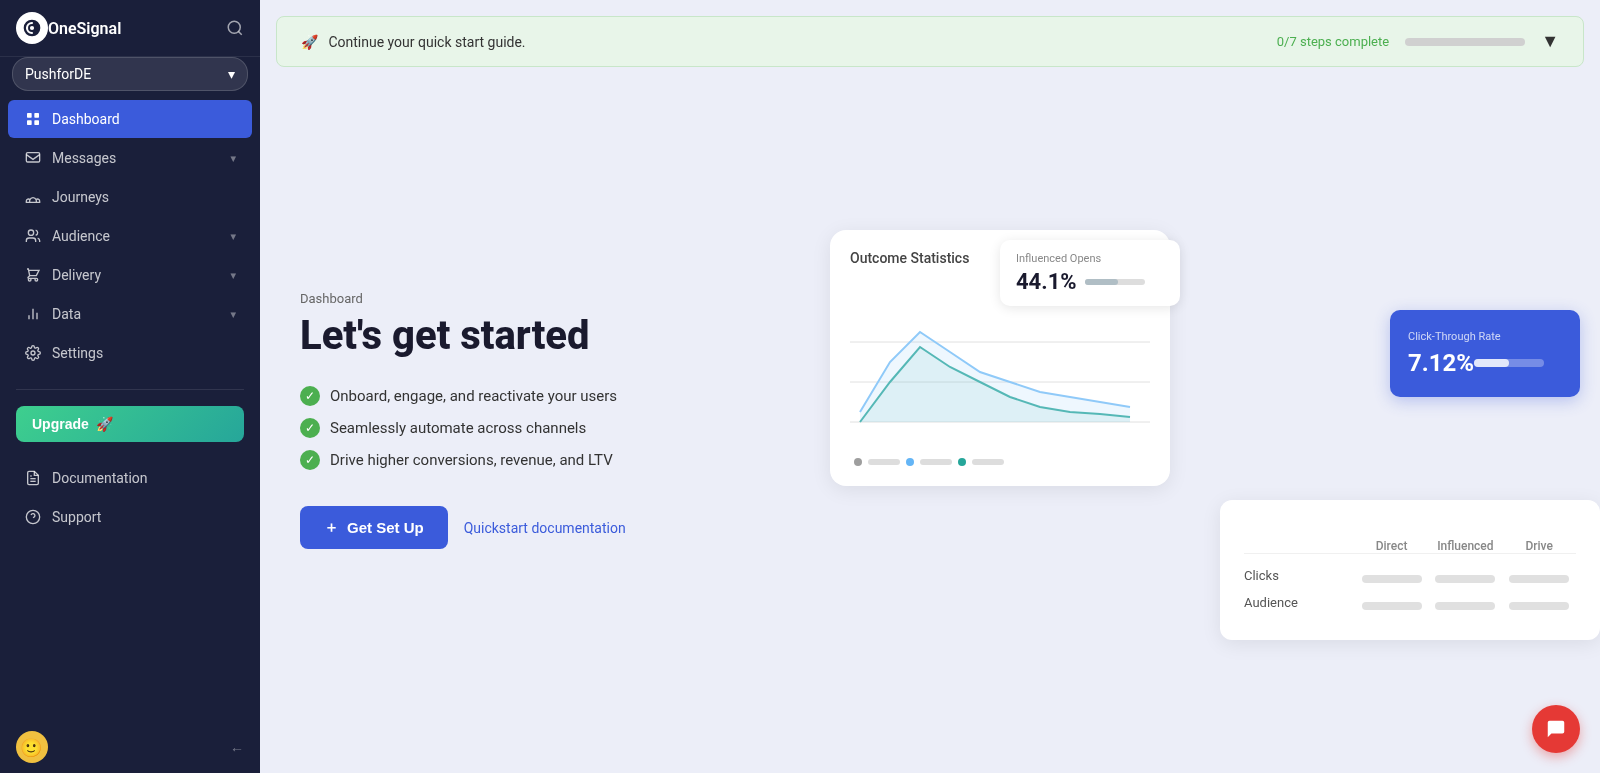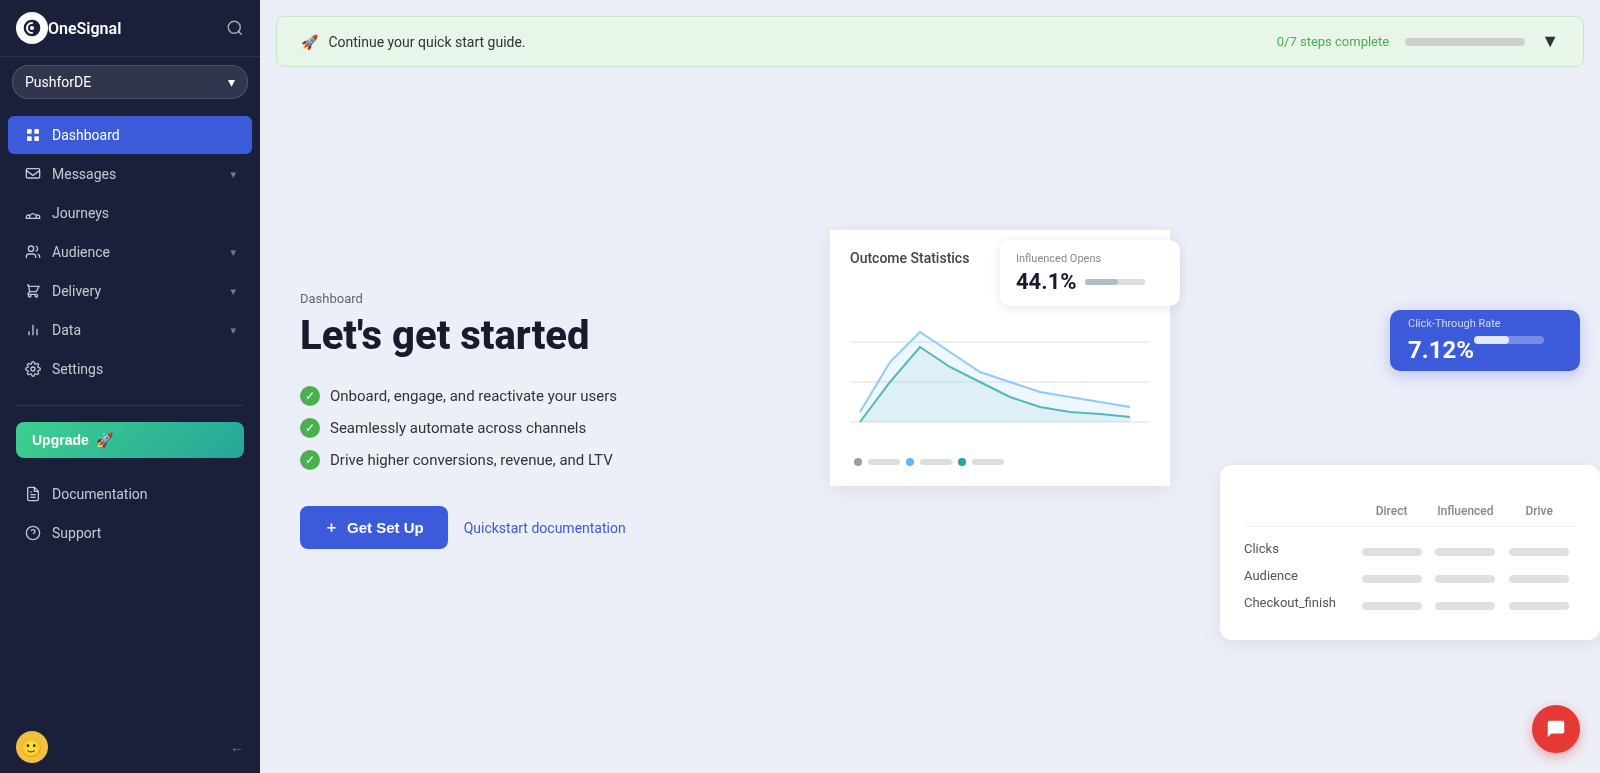--- a/index.html
+++ b/index.html
@@ -44,21 +44,21 @@
     .search-icon-btn {
       color: rgba(255,255,255,0.6);
       cursor: pointer;
       font-size: 18px;
       background: none;
       border: none;
       display: flex;
       align-items: center;
     }
     .workspace-selector {
-      margin: 8px 12px;
+      margin: 0 12px;
       background: rgba(255,255,255,0.1);
       border: 1px solid rgba(255,255,255,0.15);
       border-radius: 16px;
       padding: 8px 12px;
       display: flex;
       align-items: center;
       justify-content: space-between;
       cursor: pointer;
       color: #fff;
       font-size: 14px;
@@ -257,21 +257,21 @@
       display: flex;
       align-items: center;
       justify-content: center;
       position: relative;
       min-height: 400px;
     }
 
     
     .outcome-card {
       background: #fff;
-      border-radius: 0;
+      border-radius: 16px;
       padding: 20px;
       box-shadow: 0 4px 20px rgba(0,0,0,0.08);
       width: 340px;
       position: absolute;
       top: 10px;
       left: 30px;
     }
     .outcome-title {
       font-size: 14px;
       color: #444;
@@ -312,34 +312,35 @@
     }
     .stat-bar-filled {
       background: #b0bec5;
       height: 6px;
       border-radius: 3px;
     }
 
     .ctr-card {
       background: #3b5bdb;
       border-radius: 10px;
-      padding: 7px 18px;
+      padding: 20px 18px;
       box-shadow: 0 4px 16px rgba(59,91,219,0.3);
       position: absolute;
       top: 90px;
       right: -20px;
       min-width: 190px;
     }
     .ctr-label {
       font-size: 11px;
       color: rgba(255,255,255,0.75);
       margin-bottom: 6px;
     }
     .ctr-value-row {
       display: flex;
+      align-items: center;
     }
     .ctr-value {
       font-size: 24px;
       font-weight: 700;
       color: #fff;
     }
     .ctr-bar {
       height: 8px;
       background: rgba(255,255,255,0.3);
       border-radius: 4px;
@@ -383,21 +384,20 @@
       bottom: -20px;
       right: -40px;
     }
     .table-header-row {
       display: flex;
       align-items: center;
       font-size: 12px;
       color: #888;
       font-weight: 500;
       margin-bottom: 14px;
-      padding-bottom: 8px;
       border-bottom: 1px solid #f0f0f0;
       margin-top: 21px;
     }
     .table-col-label { flex: 1.5; }
     .table-col { flex: 1; text-align: center; }
     .table-data-row {
       display: flex;
       align-items: flex-end;
       font-size: 13px;
       color: #444;
@@ -696,32 +696,20 @@
               <div class="table-cell-placeholder" style="width:60px;margin:auto"></div>
             </div>
           <div class="table-col">
               <div class="table-cell-placeholder" style="width:60px;margin:auto"></div>
             </div>
           <div class="table-col">
               <div class="table-cell-placeholder" style="width:60px;margin:auto"></div>
             </div>
         </div>
 
-        <div class="table-data-row">
-          <div class="table-col-label" style="font-size:13px;color:#555">Checkout_finish</div>
-          <div class="table-col">
-              <div class="table-cell-placeholder" style="width:60px;margin:auto"></div>
-            </div>
-          <div class="table-col">
-              <div class="table-cell-placeholder" style="width:60px;margin:auto"></div>
-            </div>
-          <div class="table-col">
-              <div class="table-cell-placeholder" style="width:60px;margin:auto"></div>
-            </div>
-        </div>
       </div>
 
     </div>
   </div>
 </main>
 
 <div class="chat-bubble">
   <svg width="22" height="22" viewBox="0 0 24 24" fill="white">
     <path d="M21 15a2 2 0 0 1-2 2H7l-4 4V5a2 2 0 0 1 2-2h14a2 2 0 0 1 2 2z"></path>
   </svg>

